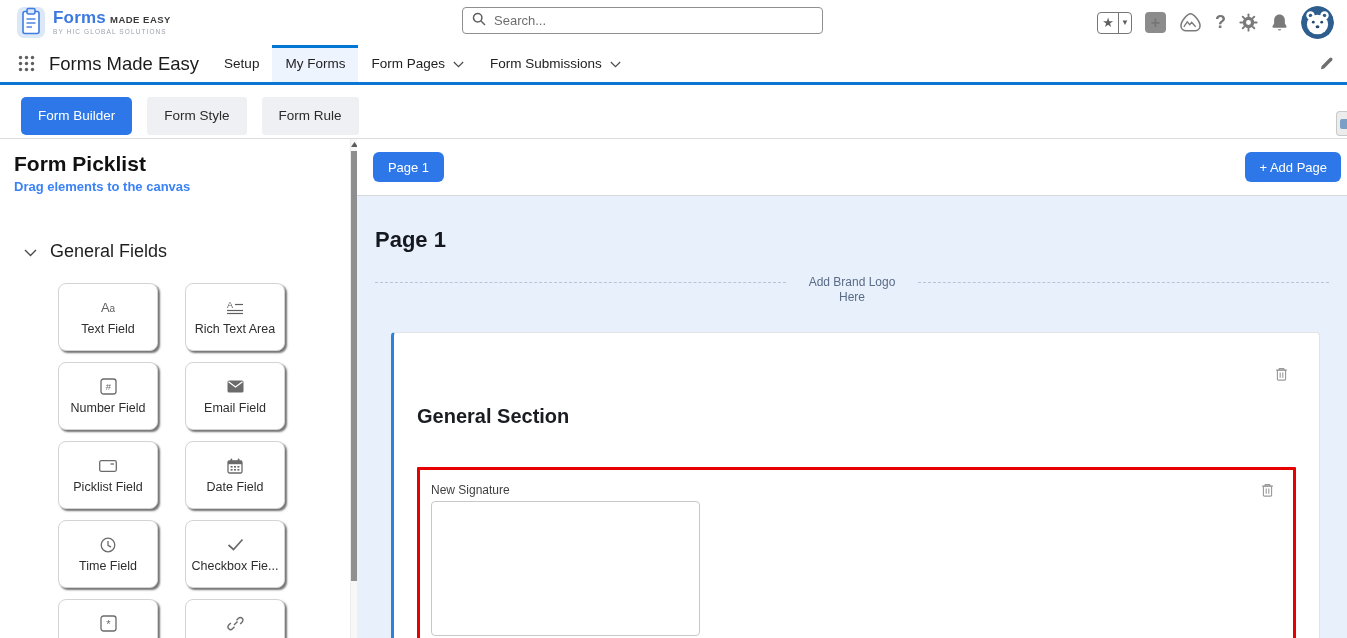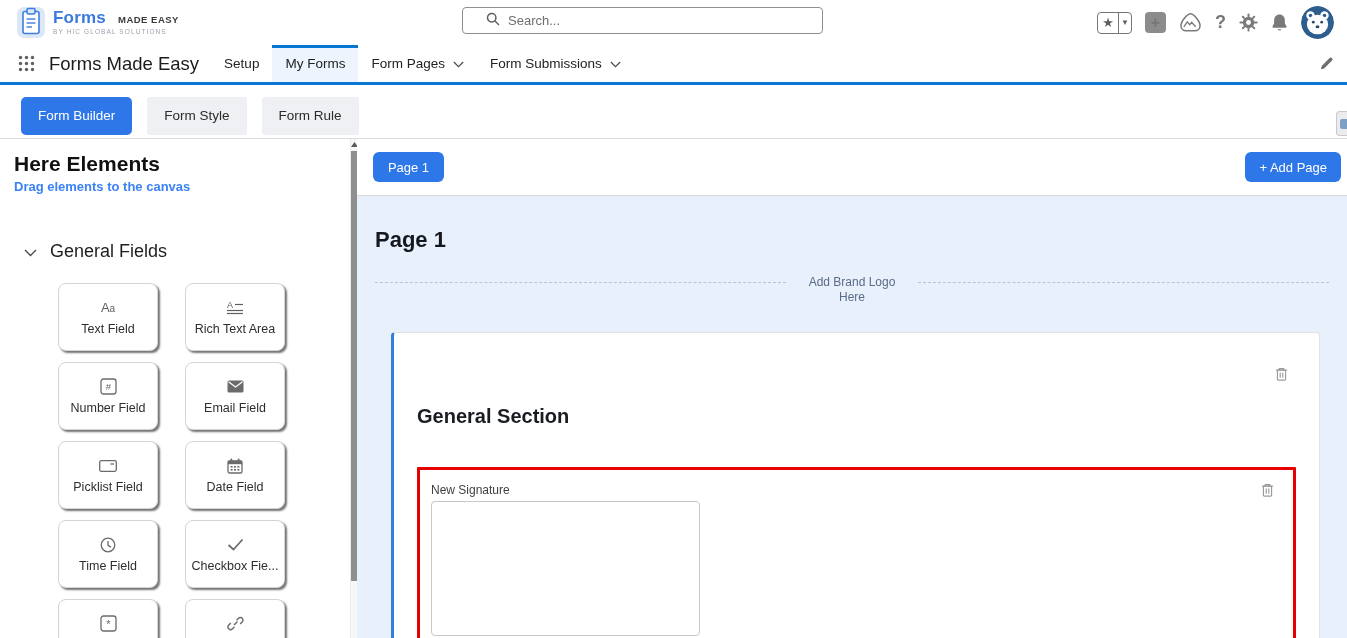--- a/index.html
+++ b/index.html
@@ -5,26 +5,26 @@
   * { box-sizing: border-box; margin: 0; padding: 0; }
   html,body { background:#fff; }
   .page {
     position: relative; width: 1347px; height: 638px; overflow: hidden;
     background: #fff; font-family: "Liberation Sans", sans-serif; color: #1b1b1b;
   }
   
   .topbar { position: relative; height: 45px; background: #fff; }
   .logo-block { position: absolute; left: 16px; top: 5px; display: flex; gap: 7px; align-items: flex-start; }
   .logo-text-lines { display: flex; flex-direction: column; line-height: 1; padding-top: 4px; }
-  .logo-main { display: flex; align-items: baseline; gap: 12px; }
+  .logo-main { display: flex; align-items: baseline; gap: 4px; }
   .logo-title { color: #3b79e0; font-weight: bold; font-size: 17px; letter-spacing: .2px; }
   .logo-subtitle { color: #3a3a3a; font-weight: bold; font-size: 9.5px; letter-spacing: .5px; }
   .logo-byline { color: #9aa3ad; font-size: 6.5px; letter-spacing: 1.1px; margin-top: 3px; }
   .search-wrap { position: absolute; left: 462px; top: 7px; width: 361px; height: 27px;
-    border: 1px solid #8f8f8f; border-radius: 4px; background: #fff; display: flex; align-items: center; padding: 0 23px; gap: 8px; }
+    border: 1px solid #8f8f8f; border-radius: 4px; background: #fff; display: flex; align-items: center; padding: 0 9px; gap: 8px; }
   .search-wrap input { border: none; outline: none; flex: 1; font-size: 13px; font-family: "Liberation Sans", sans-serif; color: #444; background: transparent; }
   .search-wrap input::placeholder { color: #6e6e6e; }
   .top-actions { position: absolute; right: 13px; top: 0; height: 45px; display: flex; align-items: center; gap: 13px; }
   .fav-combo { display: flex; align-items: stretch; height: 22px; border: 1px solid #767676; border-radius: 4px; overflow: hidden; }
   .fav-combo .seg { display: flex; align-items: center; justify-content: center; padding: 0 4px; color: #5f5f5f; cursor: pointer; }
   .fav-combo .seg.star { font-size: 13px; width: 20px; }
   .fav-combo .seg.caret { border-left: 1px solid #767676; font-size: 8px; width: 13px; }
   .tile-plus { width: 21px; height: 21px; border-radius: 4px; background: #8c8c8c; color: #fff;
     display: flex; align-items: center; justify-content: center; font-size: 16px; font-weight: bold; line-height: 1; cursor: pointer; }
   .ghost-icon { display: flex; align-items: center; justify-content: center; cursor: pointer; color: #767676; }
@@ -226,21 +226,21 @@
         <div class="btab">Form Rule</div>
       </div>
     <div class="edge-widget">
         <span class="chip"></span>
       </div>
   </div>
 
   <div class="main">
 
     <aside class="sidebar">
-      <div class="sb-title">Here Elements</div>
+      <div class="sb-title">Form Picklist</div>
       <div class="sb-subtitle">Drag elements to the canvas</div>
       <div class="sb-group">
         <span>
           <svg width="13" height="8" viewBox="0 0 13 8" fill="none" stroke="#4a4a4a" stroke-width="1.4">
               <path d="M1 1l5.5 5.5L12 1"></path>
             </svg>
         </span>
         <span>General Fields</span>
       </div>
       <div class="elements-grid" id="elements-grid">

